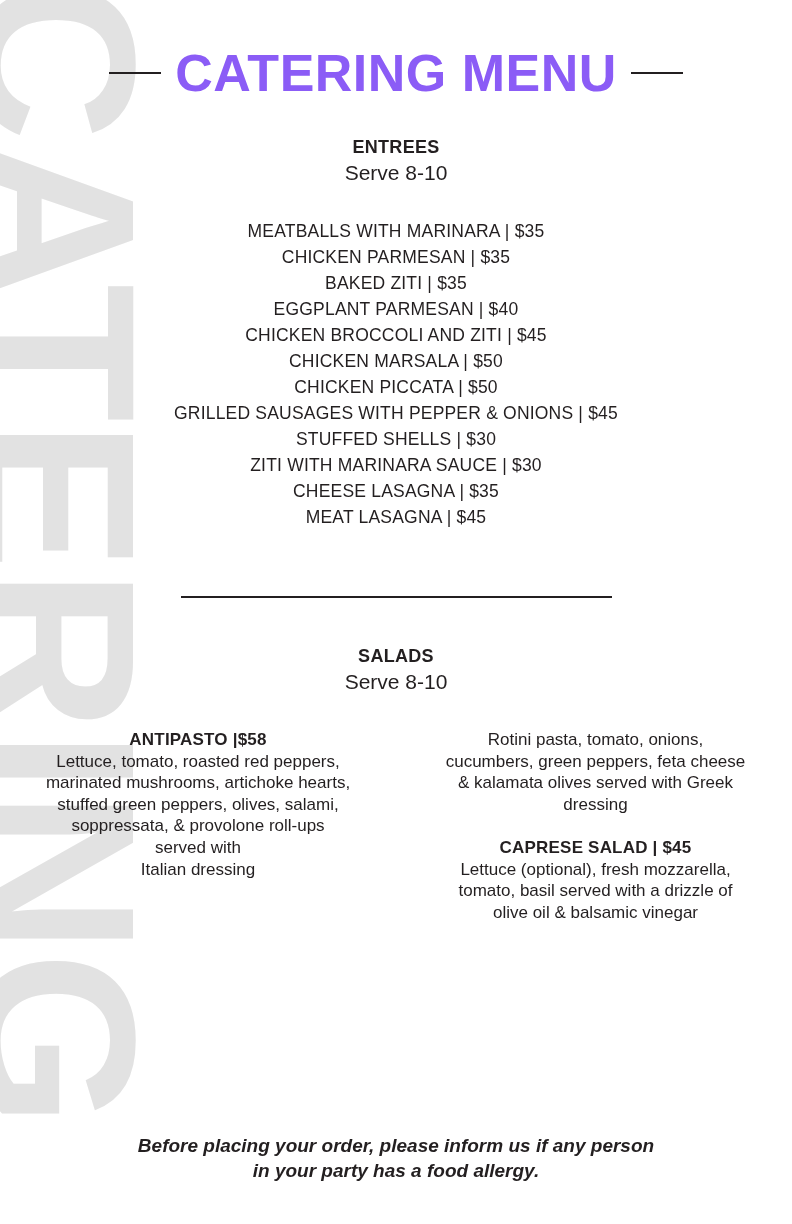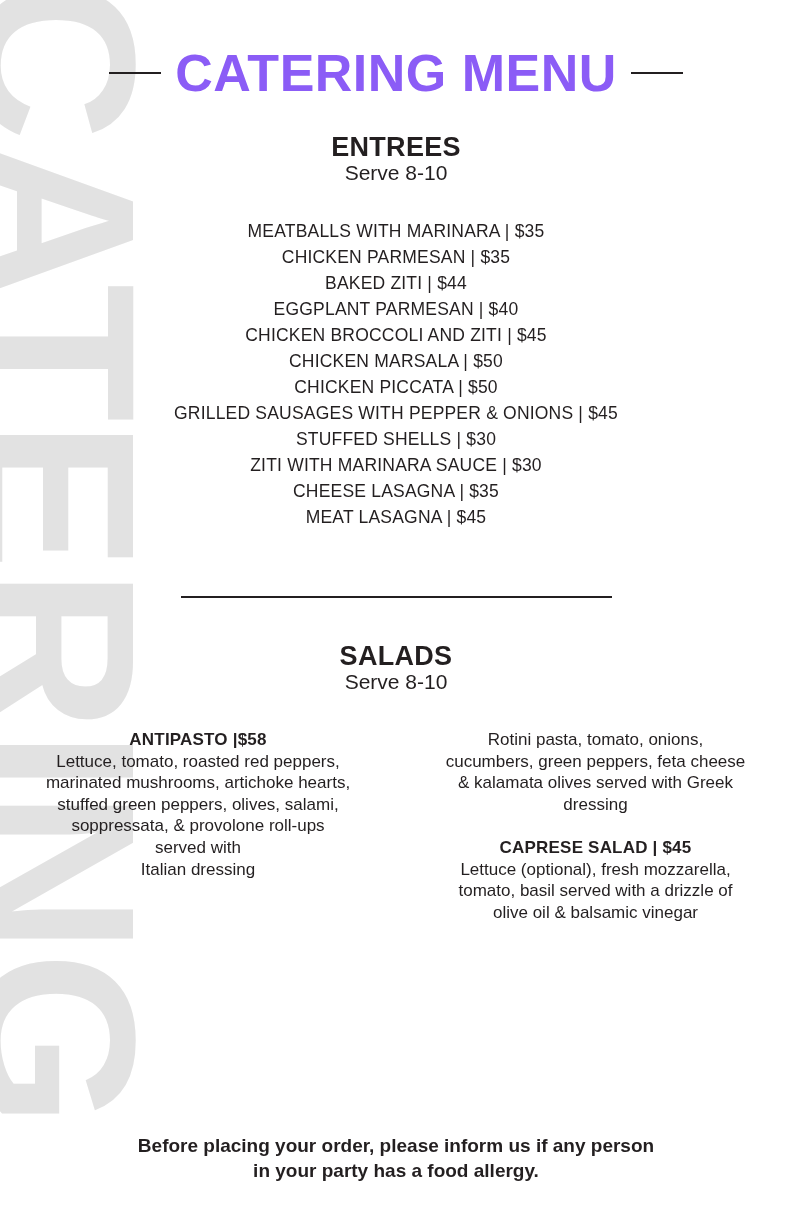--- a/index.html
+++ b/index.html
@@ -65,21 +65,21 @@
       line-height: 62px;
       color: #8b5cf6;
     }
     .section-head {
       position: absolute;
       left: 0;
       width: 792px;
       text-align: center;
     }
     .section-title {
-      font-size: 27px;
+      font-size: 18px;
       font-weight: bold;
       line-height: 26px;
       letter-spacing: 0.3px;
     }
     .section-sub {
       font-size: 21px;
       line-height: 26px;
     }
     .entrees-list {
       position: absolute;
@@ -132,20 +132,21 @@
       line-height: 21.6px;
     }
     .footer-note {
       position: absolute;
       top: 1134px;
       left: 0;
       width: 792px;
       text-align: center;
       font-size: 19px;
       font-weight: bold;
+      font-style: italic;
       line-height: 24.5px;
     }
   </style>
 </head>
 <body>
 
 <div class="watermark">
   <div class="watermark-text">CATERING</div>
 </div>
 
@@ -158,21 +159,21 @@
   </div>
 
   <div class="section-head" style="top:134px;">
     <div class="section-title">ENTREES</div>
     <div class="section-sub">Serve 8-10</div>
   </div>
 
   <ul class="entrees-list">
     <li>MEATBALLS WITH MARINARA | $35</li>
     <li>CHICKEN PARMESAN | $35</li>
-    <li>BAKED ZITI | $44</li>
+    <li>BAKED ZITI | $35</li>
     <li>EGGPLANT PARMESAN | $40</li>
     <li>CHICKEN BROCCOLI AND ZITI | $45</li>
     <li>CHICKEN MARSALA | $50</li>
     <li>CHICKEN PICCATA | $50</li>
     <li>GRILLED SAUSAGES WITH PEPPER &amp; ONIONS | $45</li>
     <li>STUFFED SHELLS | $30</li>
     <li>ZITI WITH MARINARA SAUCE | $30</li>
     <li>CHEESE LASAGNA | $35</li>
     <li>MEAT LASAGNA | $45</li>
   </ul>

